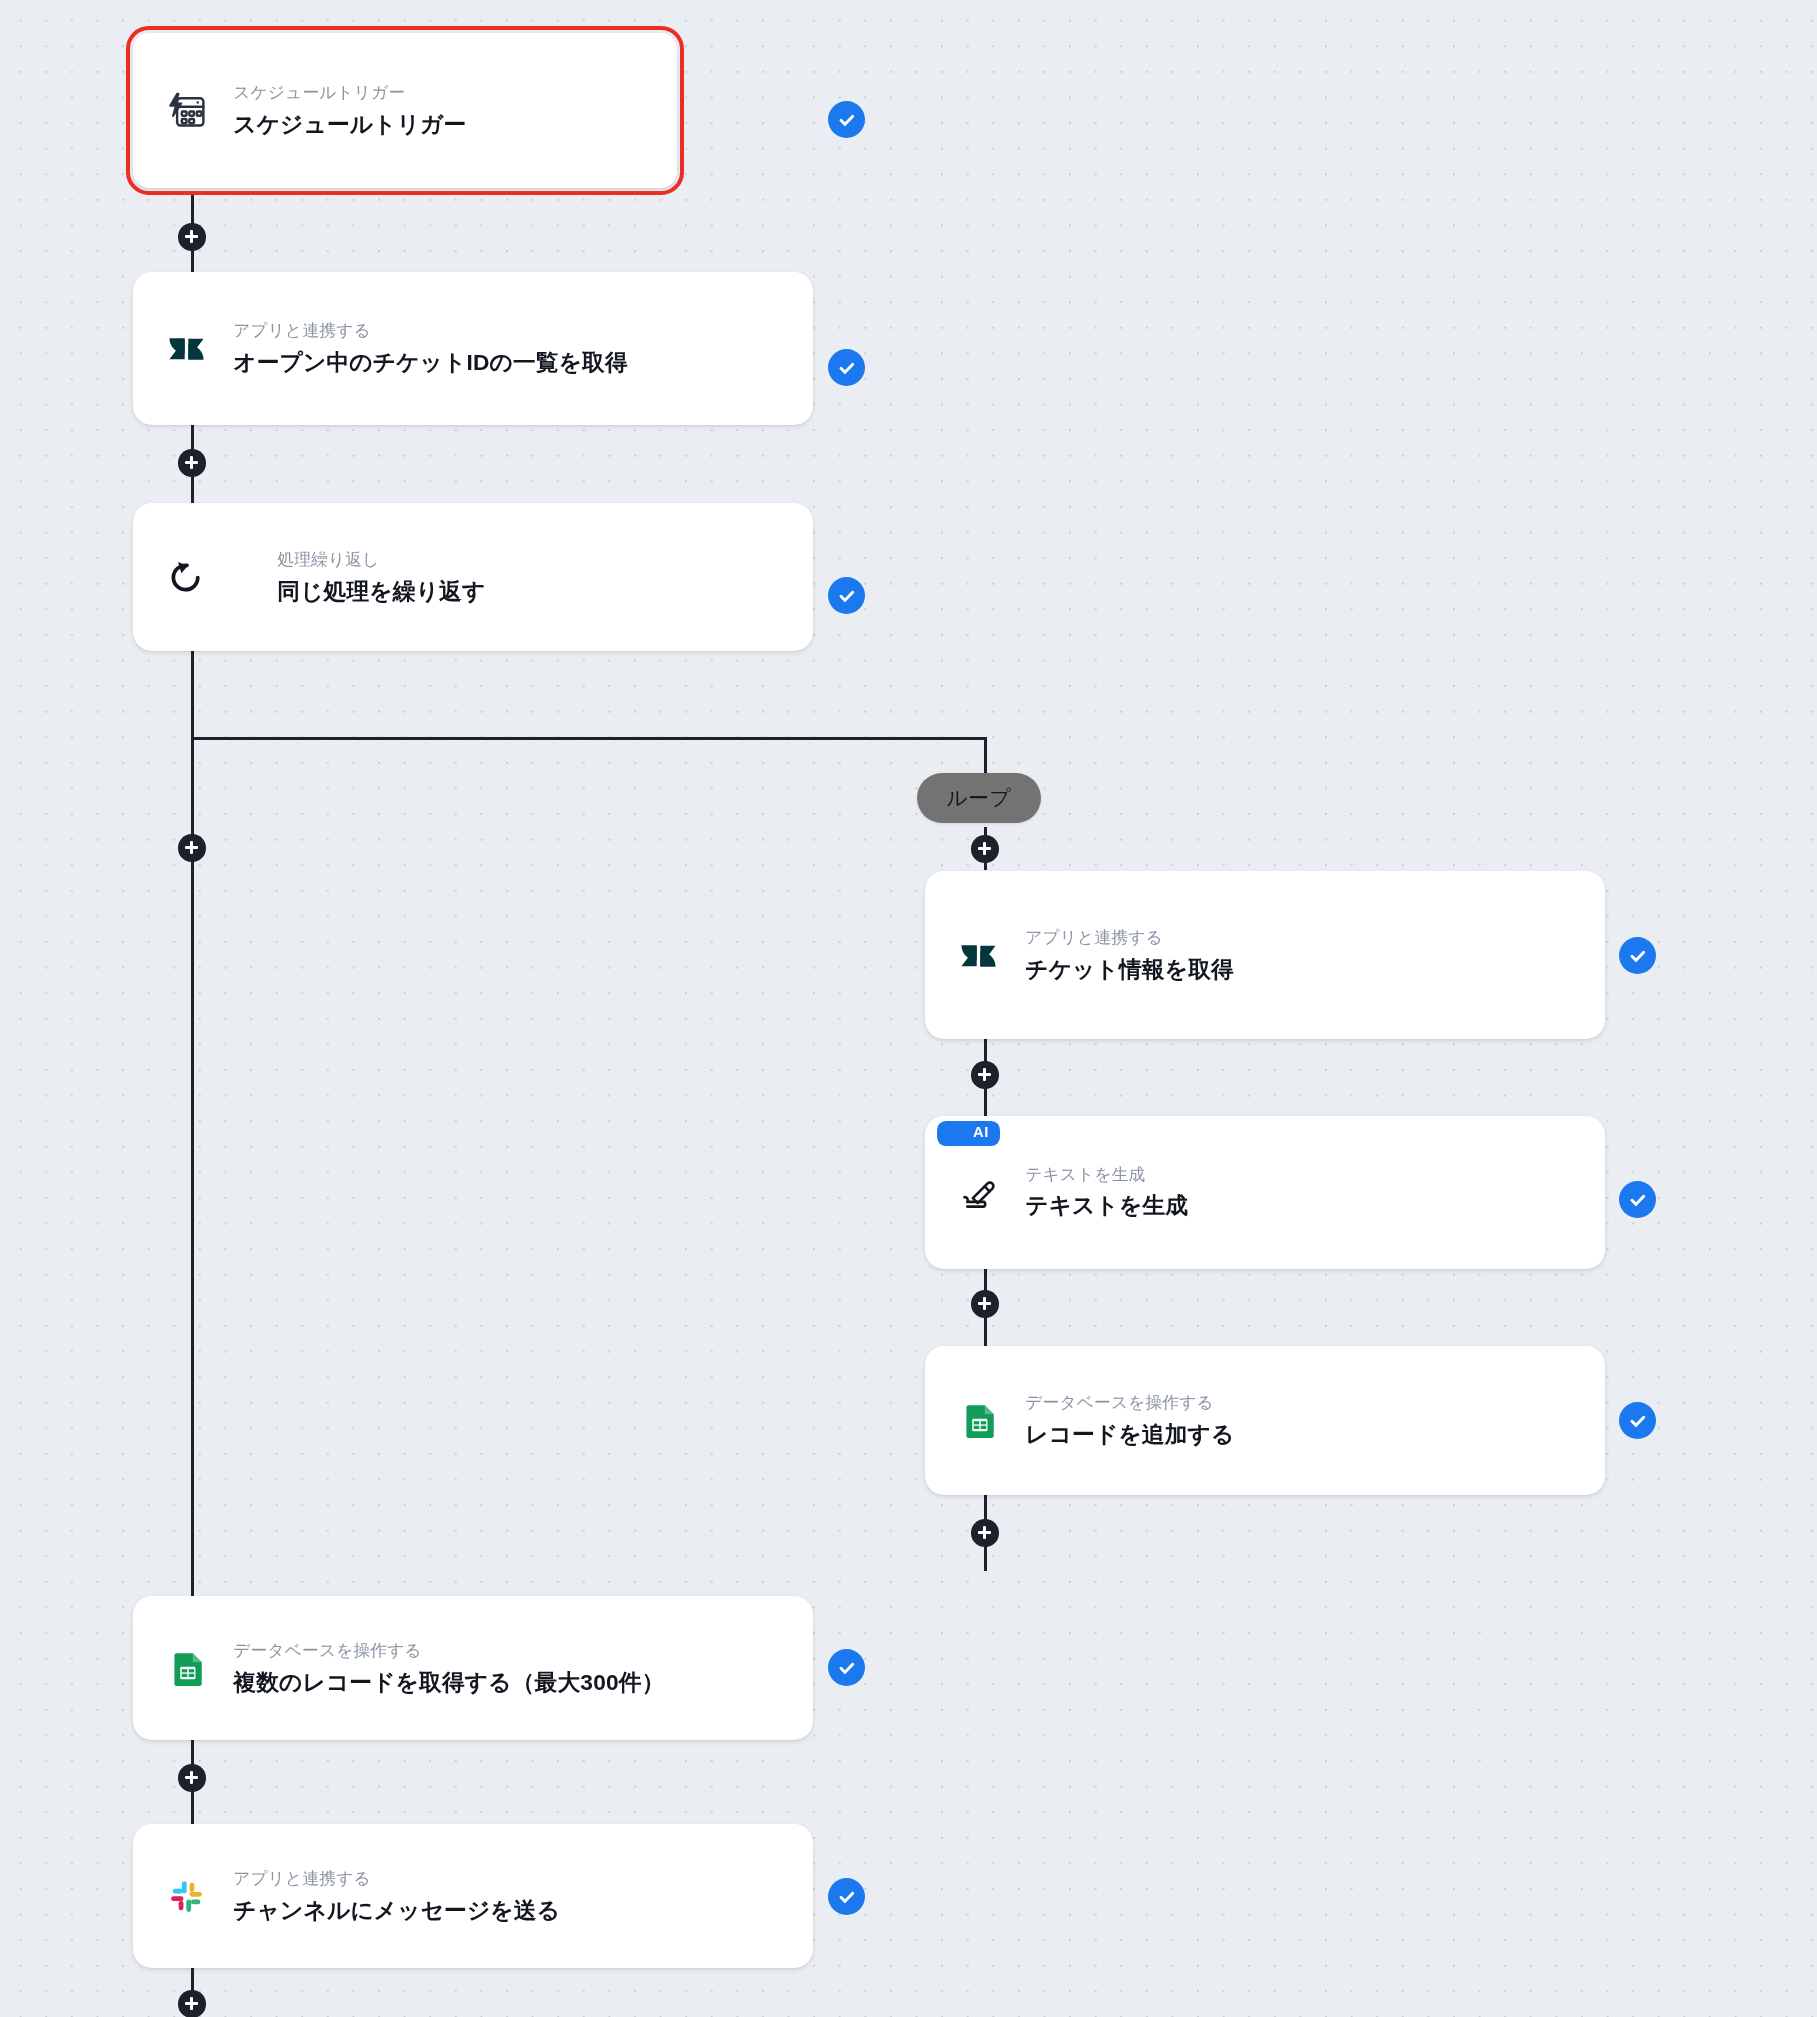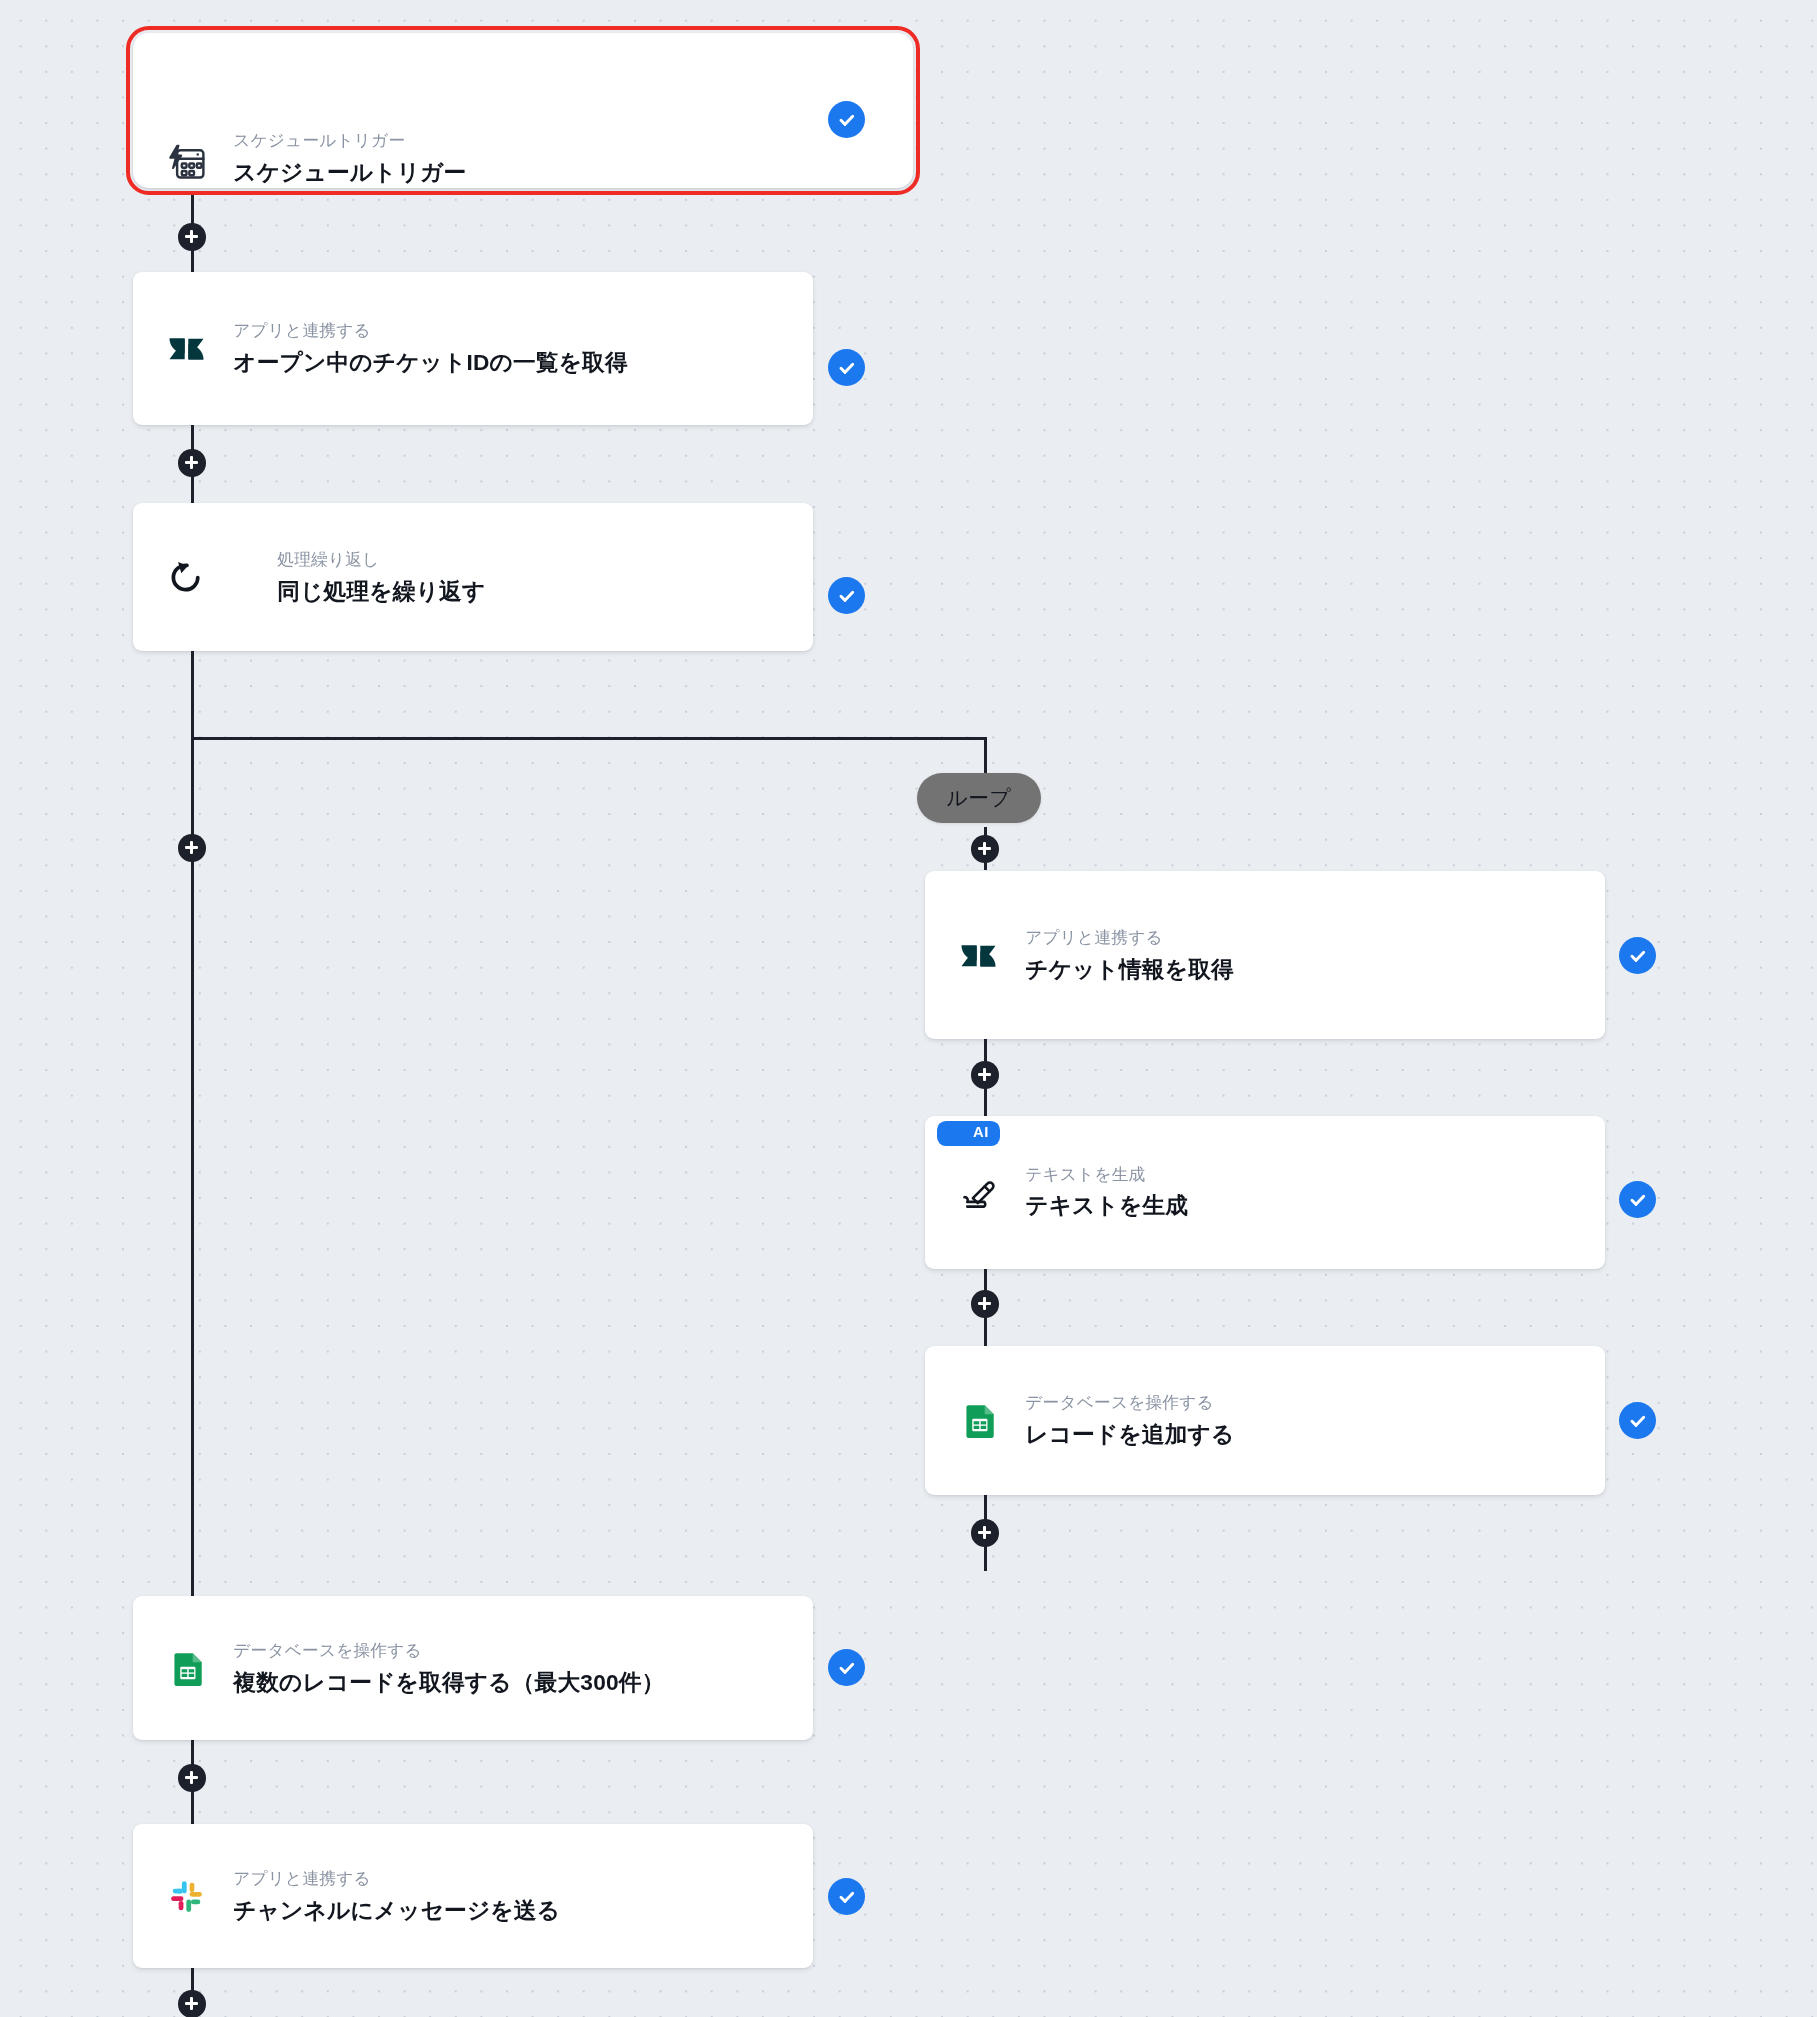--- a/index.html
+++ b/index.html
@@ -52,21 +52,21 @@
     background: #ffffff;
     border-radius: 1px;
   }
   .plus-node::before { width: 12.8px; height: 3.3px; }
   .plus-node::after  { width: 3.3px; height: 12.8px; }
 
   
   .card {
     position: absolute;
     background: #ffffff;
-    border-radius: 9px;
+    border-radius: 19px;
     box-shadow: 0 2px 4.9px rgba(25,35,60,0.10), 0 1px 2px rgba(25,35,60,0.06);
     display: flex;
     align-items: center;
     padding: 0 27.6px;
     z-index: 5;
   }
 
   .card.highlighted {
     outline: 4.9px solid #ee2b24;
     outline-offset: 3.9px;
@@ -169,21 +169,21 @@
   <div class="plus-node" style="left:178px; top:834px;"></div>
   <div class="plus-node" style="left:178px; top:1764px;"></div>
   <div class="plus-node" style="left:178px; top:1990px;"></div>
   <div class="plus-node" style="left:971px; top:835px;"></div>
   <div class="plus-node" style="left:971px; top:1061px;"></div>
   <div class="plus-node" style="left:971px; top:1290px;"></div>
   <div class="plus-node" style="left:971px; top:1519px;"></div>
 
   <div class="loop-pill" style="left:917px; top:773px;">ループ</div>
 
-  <div class="card highlighted" style="left:133px; top:32.5px; width:780px; height:155px;align-items:flex-end;">
+  <div class="card highlighted" style="left:133px; top:32.5px; width:544px; height:155px;">
     <span class="card-icon">
       <svg viewBox="0 0 48 48" width="45" height="45" fill="none" stroke="#2b3240" stroke-width="2.6" stroke-linecap="round" stroke-linejoin="round">
         <rect x="14" y="11" width="28" height="29" rx="3.5"></rect>
         <line x1="14" y1="20" x2="42" y2="20"></line>
         <circle cx="36" cy="15.5" r="1.3" fill="#2b3240" stroke="none"></circle>
         <rect x="19" y="25" width="5" height="4.6" rx="1"></rect>
         <rect x="27" y="25" width="5" height="4.6" rx="1"></rect>
         <rect x="35" y="25" width="5" height="4.6" rx="1"></rect>
         <rect x="19" y="33" width="5" height="4.6" rx="1"></rect>
         <rect x="27" y="33" width="5" height="4.6" rx="1"></rect>

